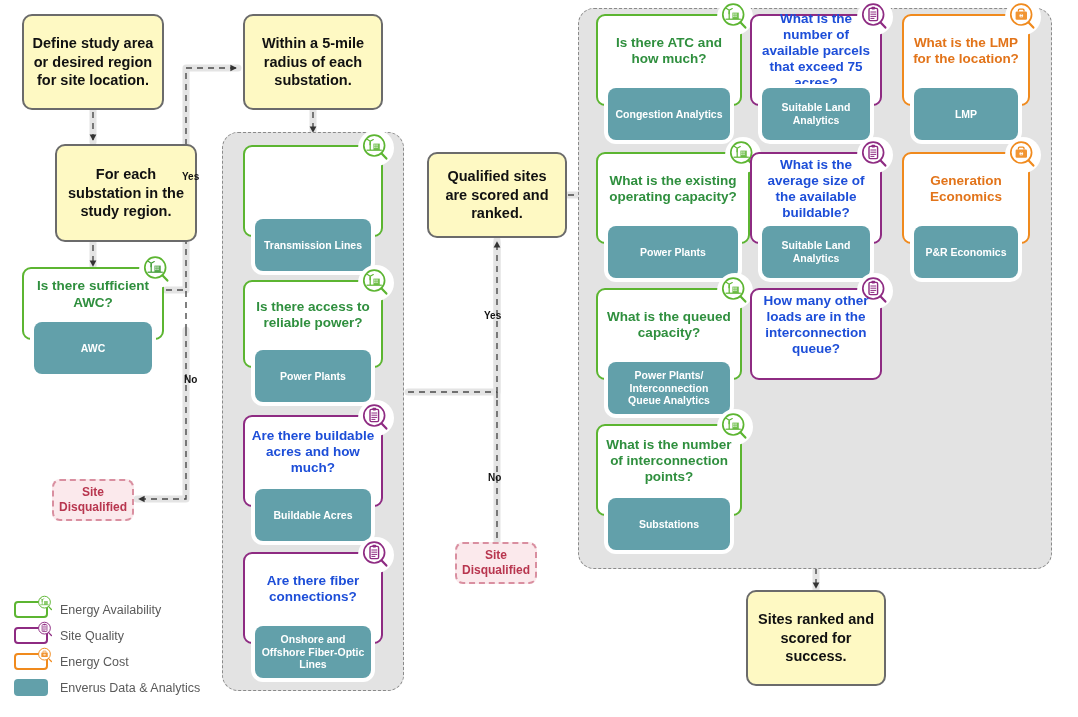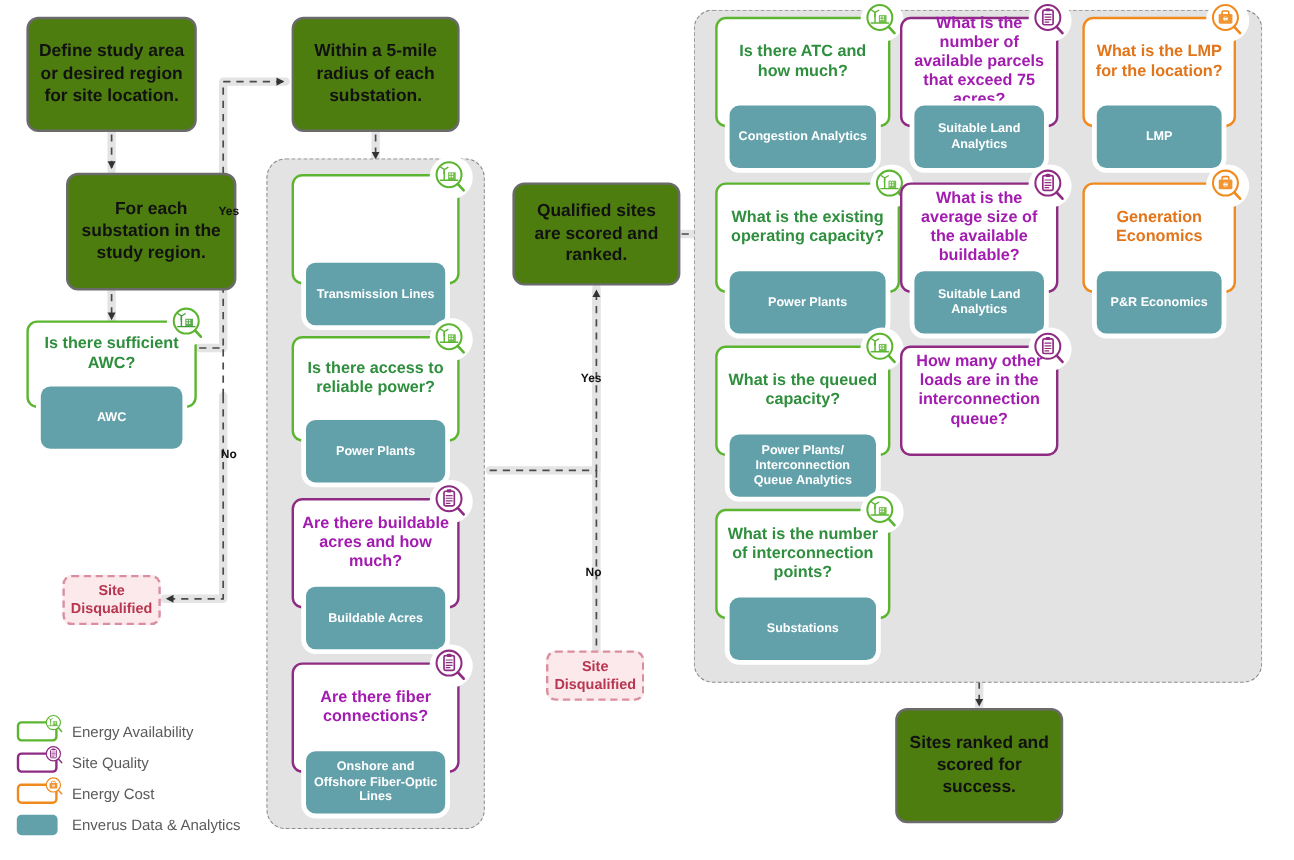--- a/index.html
+++ b/index.html
@@ -12,21 +12,21 @@
     width:1078px;
     height:717px;
     overflow:hidden;
     background:#ffffff;
   }
 
   
   .pbox{
     position:absolute;
     box-sizing:border-box;
-    background:#4d7c0f;
+    background:#fef9c3;
     border:2px solid #6b6b6b;
     border-radius:10px;
     display:flex;
     align-items:center;
     justify-content:center;
     text-align:center;
     color:#111111;
     font-weight:bold;
     font-size:14.5px;
     line-height:1.28;
@@ -104,21 +104,21 @@
     font-weight:bold;
     font-size:10.5px;
     line-height:1.2;
     padding:2px 5px;
     box-shadow:0 0 0 4px #ffffff;
   }
   
   .card.green .frame{border-color:#5cb531;}
   .card.green .q{color:#2f8f3e;}
   .card.purple .frame{border-color:#8e2b82;}
-  .card.purple .q{color:#a21caf;}
+  .card.purple .q{color:#1d4ed8;}
   .card.orange .frame{border-color:#f08a1d;}
   .card.orange .q{color:#e2741a;}
 
   
   .badge{
     position:absolute;
     width:30px;height:30px;
     right:-8px; top:-12px;
     border-radius:50%;
     background:#ffffff;

